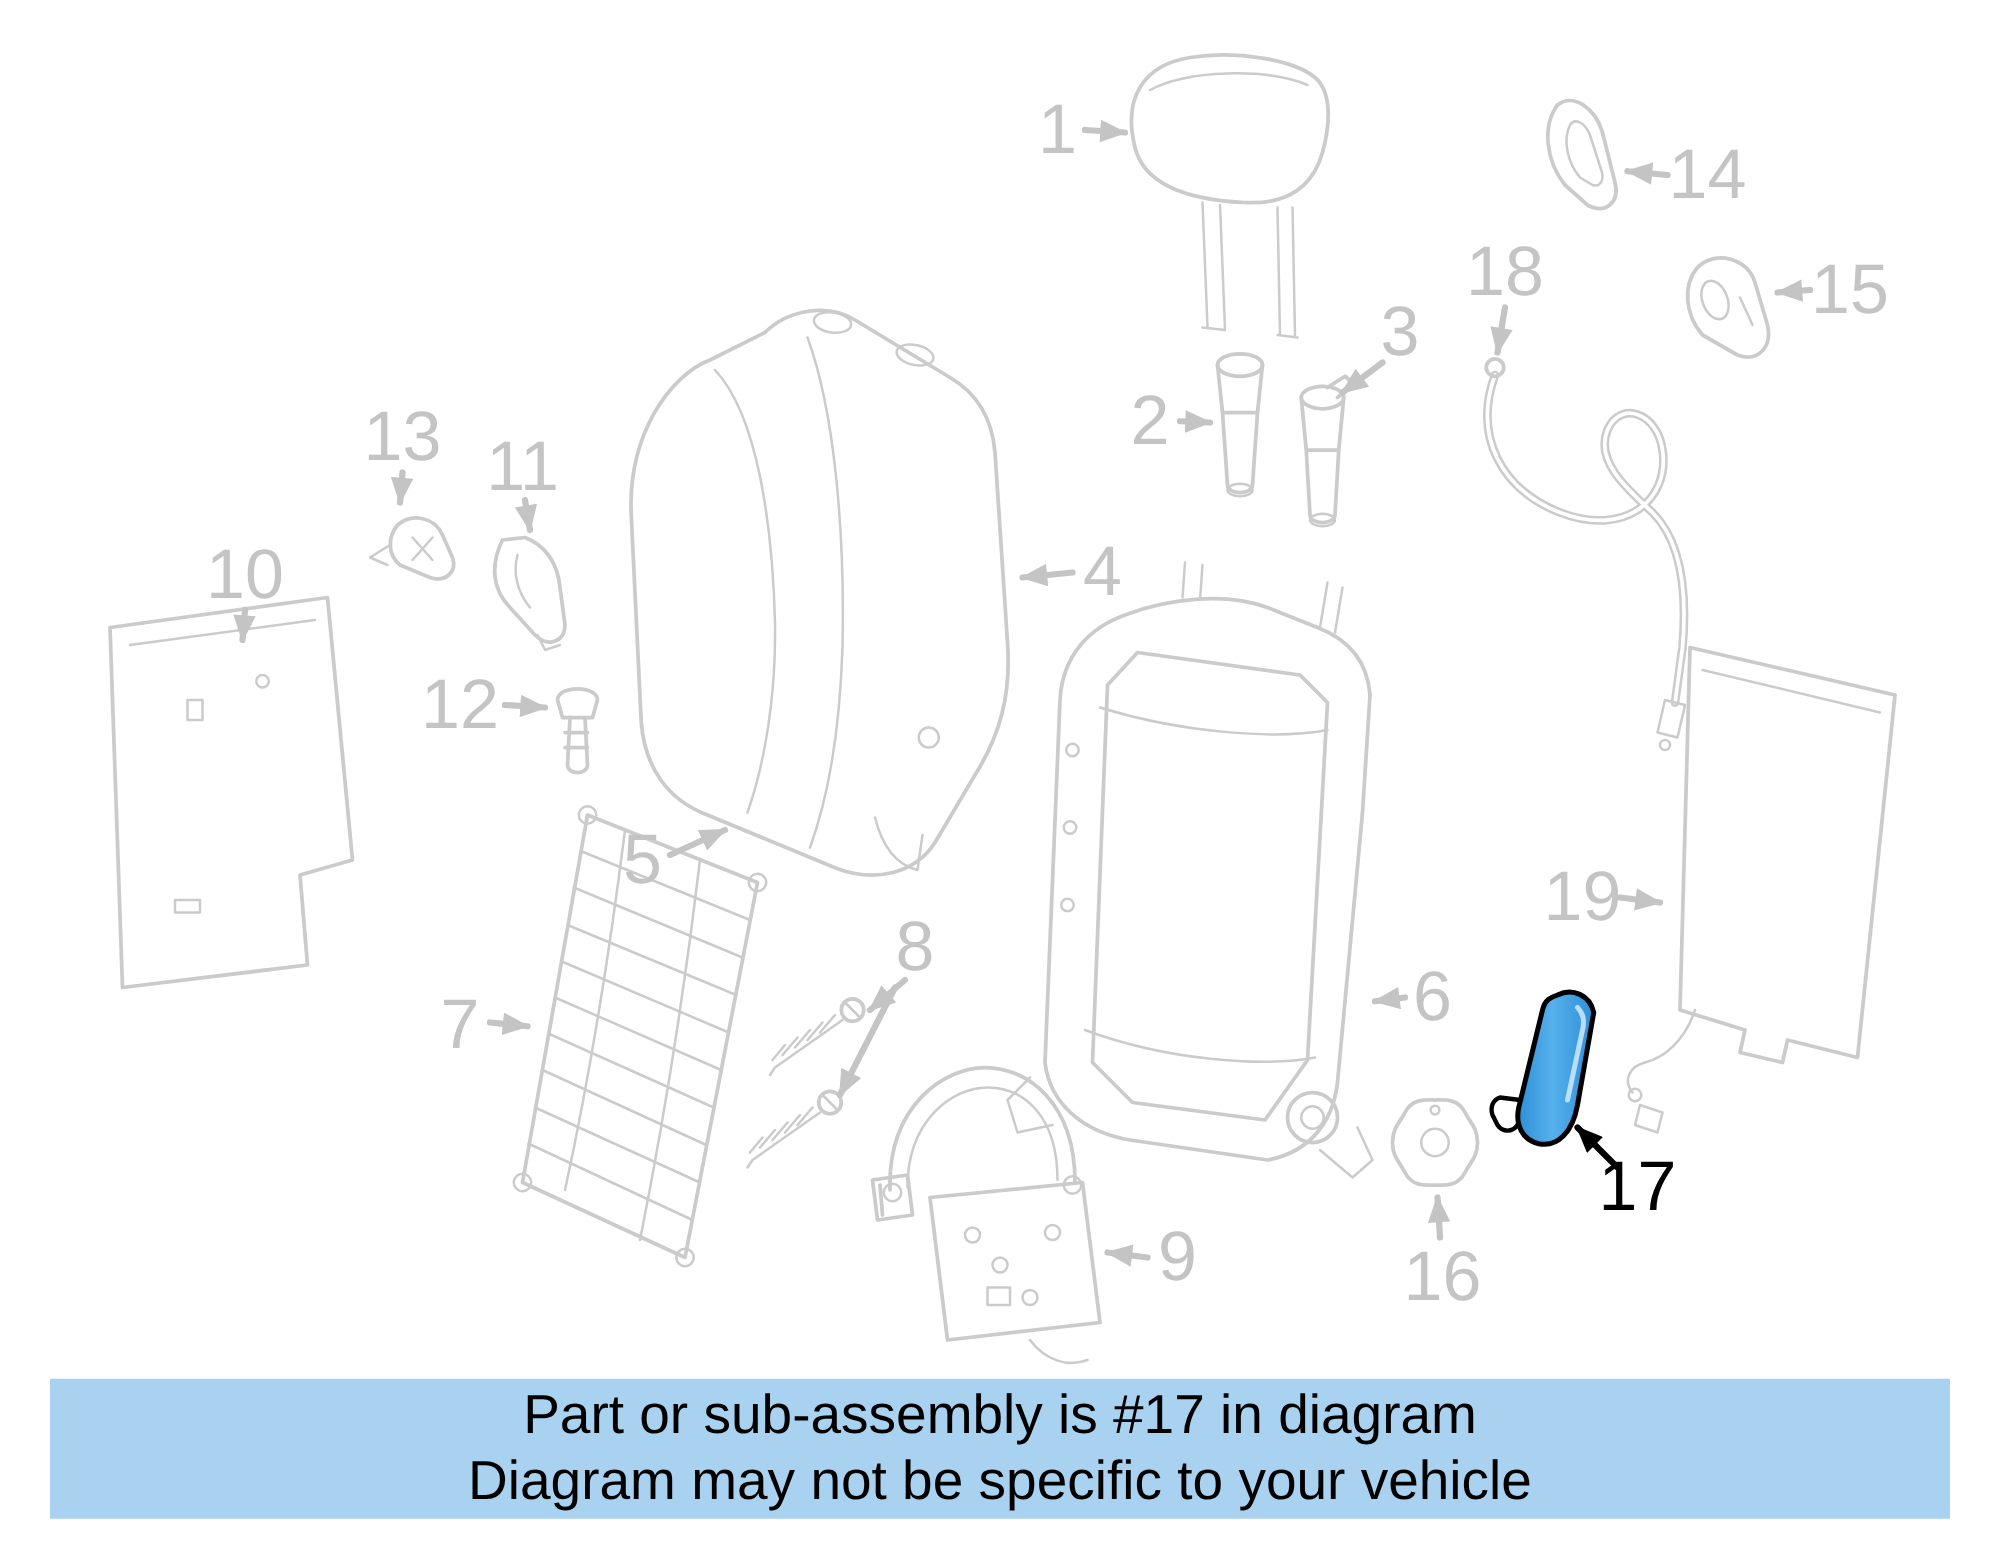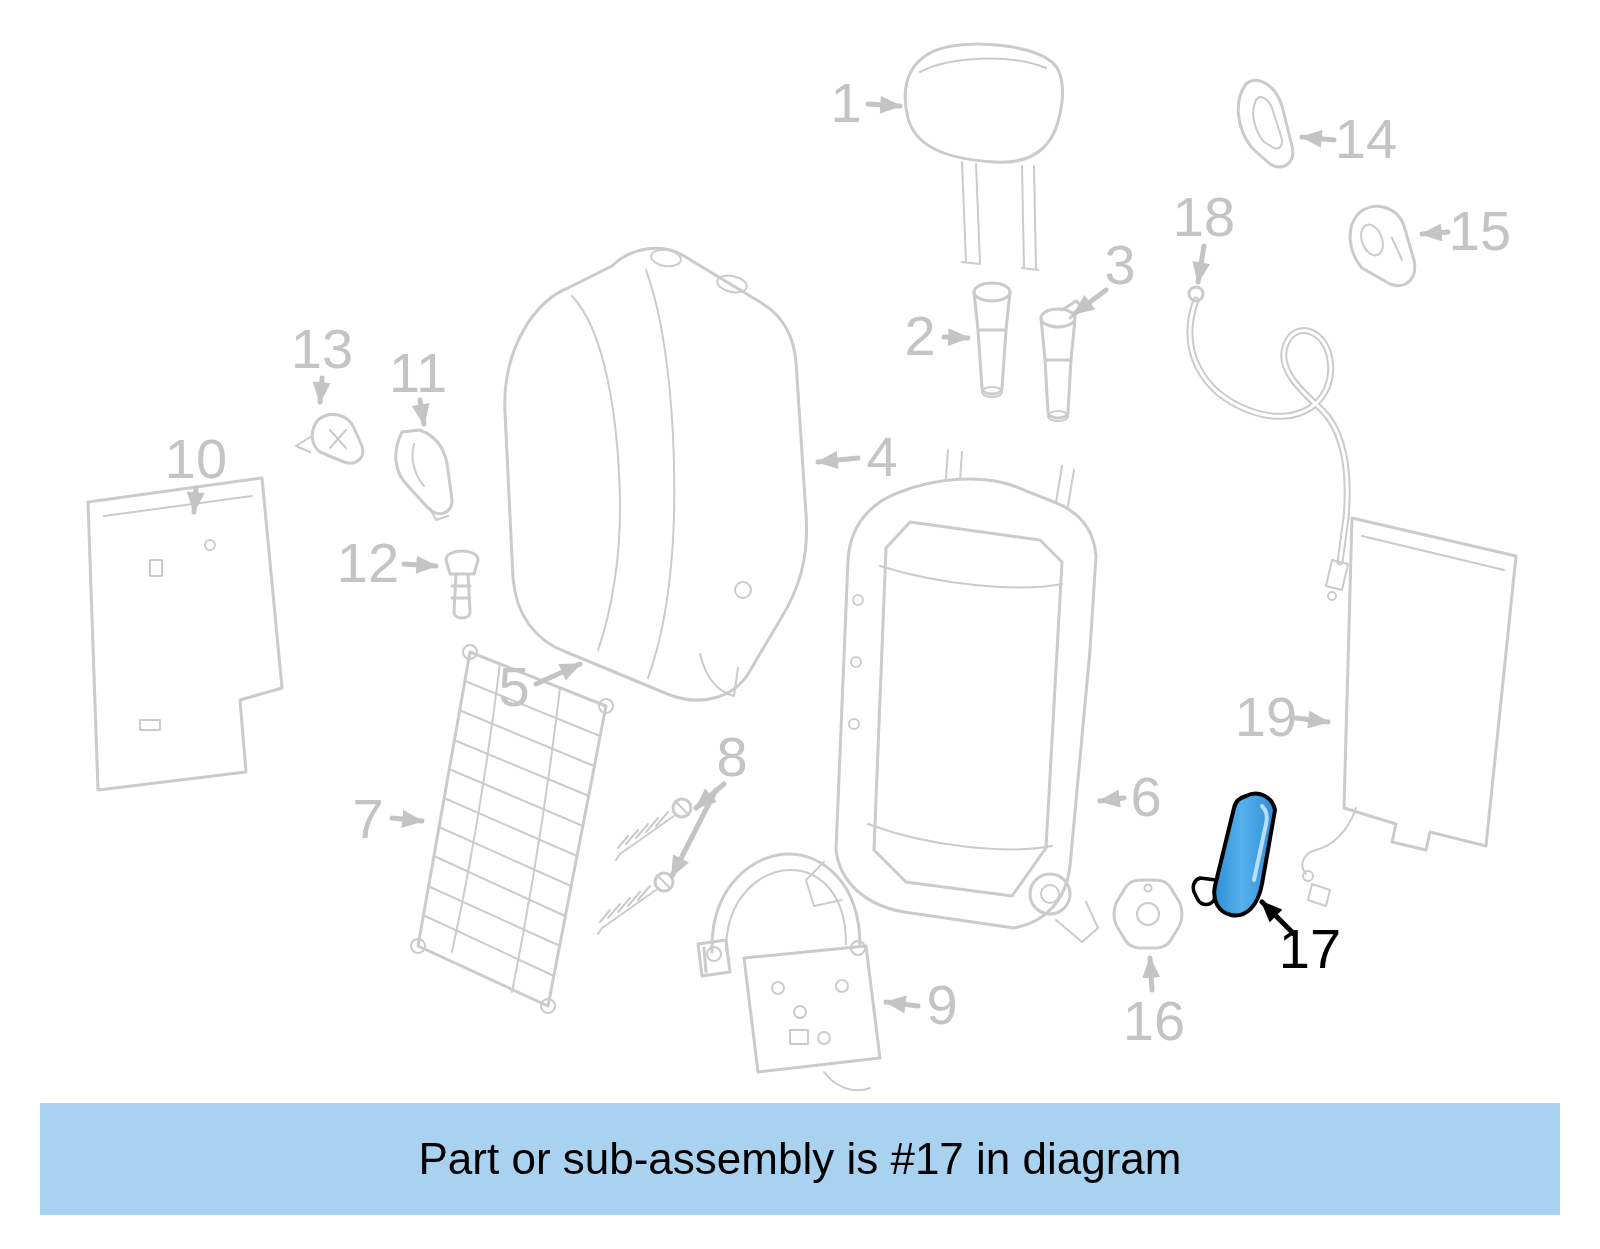--- a/index.html
+++ b/index.html
@@ -238,15 +238,16 @@
     <text class="lbl" x="1204" y="236">18</text>
   </g>
   <g>
     <path class="arr" marker-end="url(#ah-g)" d="M1296,718 L1328,722"></path>
     <text class="lbl" x="1266" y="736">19</text>
   </g>
 </svg>
 
 <div class="banner">
   <div class="line">Part or sub-assembly is #17 in diagram</div>
+  <div class="line">Diagram may not be specific to your vehicle</div>
 </div>
 
 </div>
 
 </body></html>

